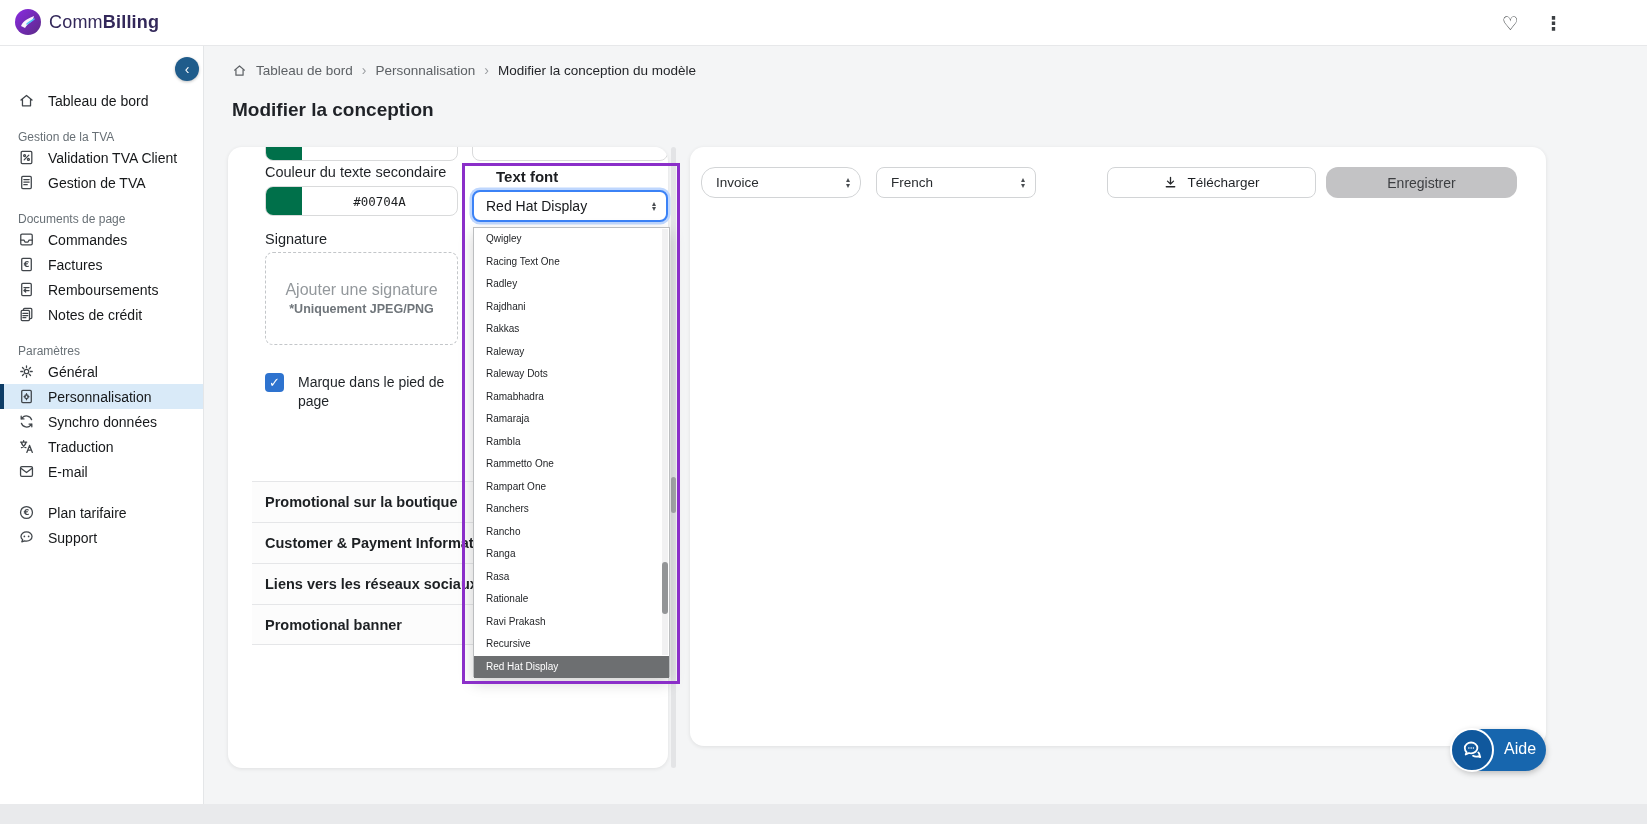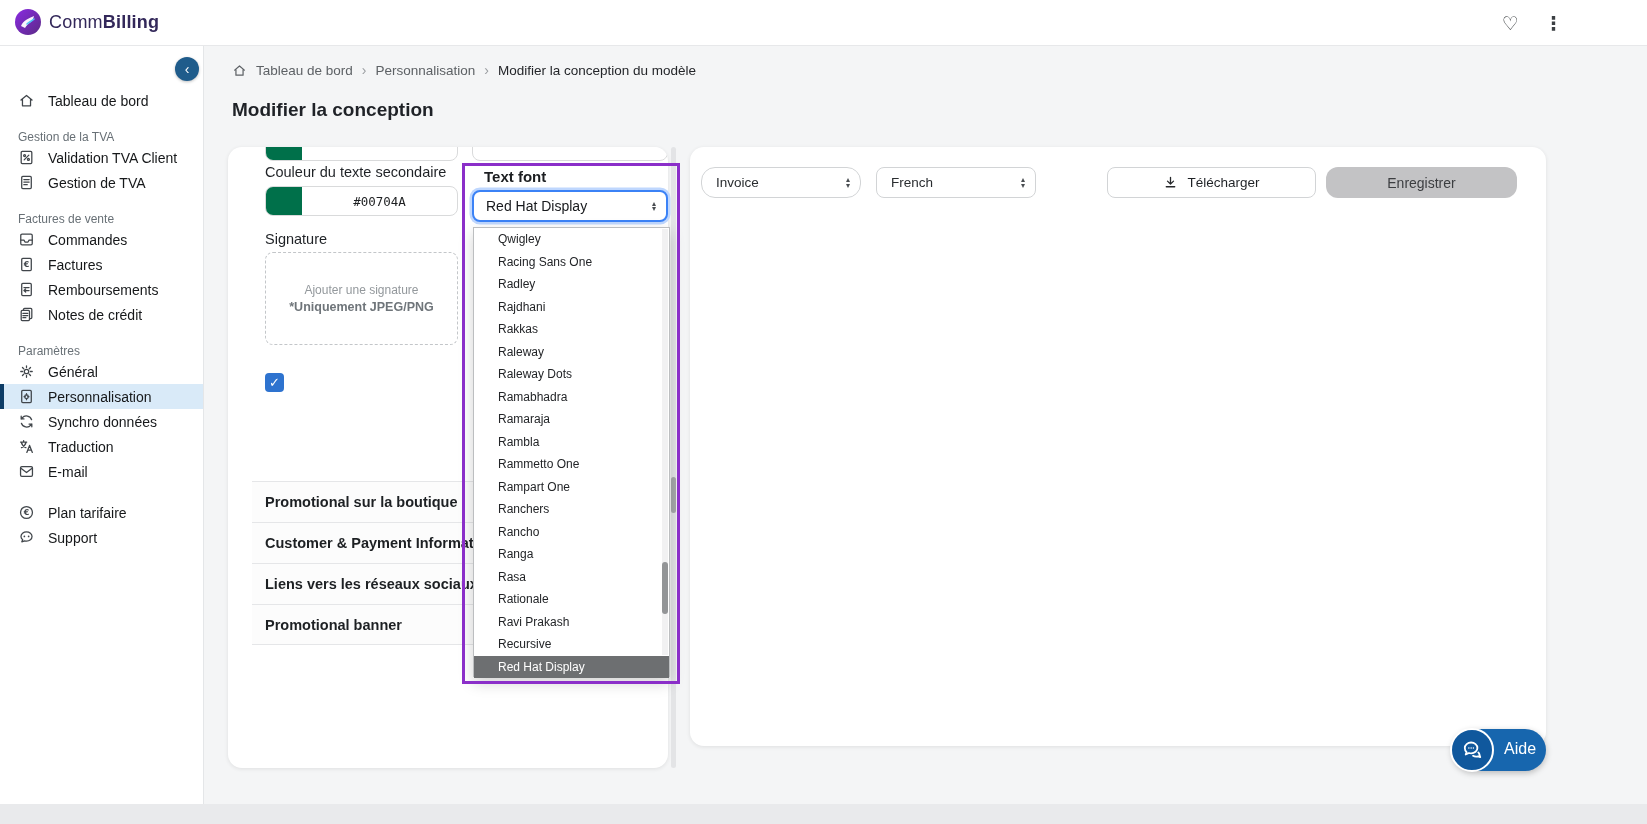--- a/index.html
+++ b/index.html
@@ -60,52 +60,52 @@
   .fld-label { position:absolute; left:37px; font-size:14.5px; font-weight:500; color:#1f2226; }
   .color-input { position:absolute; left:37px; top:39px; width:193px; height:30px;
                  border:1px solid #d9dadb; border-radius:8px; background:#fff; display:flex;
                  align-items:center; cursor:pointer; }
   .color-swatch { width:36px; height:28px; background:#00704A; border-radius:7px 0 0 7px; flex:0 0 36px; }
   .color-value { flex:1; text-align:center; font-family:"DejaVu Sans Mono",monospace;
                  font-size:12.5px; color:#1d1f21; }
   .sig-drop { position:absolute; left:37px; top:105px; width:193px; height:93px;
               border:1.5px dashed #c3c6c9; border-radius:8px; display:flex; flex-direction:column;
               align-items:center; justify-content:center; gap:3px; cursor:pointer; }
-  .sig-main { font-size:12px; color:#93989c; }
+  .sig-main { font-size:16px; color:#93989c; }
   .sig-hint { font-size:12.5px; font-weight:600; color:#6f757a; }
   .chk-row { position:absolute; left:37px; top:226px; display:flex; gap:14px; }
   .checkbox { width:19px; height:19px; border-radius:4px; background:#2e73cf; color:#fff;
               font-size:13px; line-height:19px; text-align:center; cursor:pointer; flex:0 0 19px; }
   .chk-label { font-size:14px; color:#1f2327; line-height:19px; width:160px; }
   .accordion { position:absolute; left:24px; top:334px; width:396px; }
   .acc-row { position:relative; height:41px; background:#fcfcfc; border-top:1px solid #e5e6e8;
              display:flex; align-items:center; padding-left:13px; cursor:pointer; }
   .acc-row:last-child { border-bottom:1px solid #e5e6e8; }
   .acc-label { font-size:14.5px; font-weight:700; color:#1d2023; }
   .acc-chev { position:absolute; right:14px; top:14px; width:13px; height:13px; fill:none;
               stroke:#5a5e63; stroke-width:1.6; stroke-linecap:round; stroke-linejoin:round; }
   .gap-scroll { position:absolute; left:671px; top:147px; width:5px; height:621px; background:#e3e4e6;
                 border-radius:3px; z-index:2; }
   .gap-thumb { position:absolute; left:0; top:330px; width:5px; height:36px; background:#a6a8aa;
                border-radius:3px; cursor:grab; }
 
   
   .purple-box { position:absolute; left:462px; top:163px; width:218px; height:521px;
                 border:3px solid #8b2fc9; z-index:8; pointer-events:none; }
-  .font-label { position:absolute; left:484px; top:168px; font-size:15px; font-weight:600;
+  .font-label { position:absolute; left:496px; top:168px; font-size:15px; font-weight:600;
                 color:#1c1e21; z-index:7; }
   .font-select { position:absolute; left:472px; top:190px; width:196px; height:32px; background:#fff;
                  border:2px solid #3b82f6; border-radius:8px; box-shadow:0 0 0 2.5px #bfd7fe;
                  display:flex; align-items:center; padding:0 10px 0 12px; cursor:pointer; z-index:7; }
   .font-select-value { flex:1; font-size:14px; font-weight:500; color:#17191c; }
   .stepper { display:flex; flex-direction:column; align-items:center; color:#4a4e52; }
   .stepper span { font-size:8px; line-height:5.5px; }
   .font-list { position:absolute; left:473px; top:227px; width:197px; height:450px; background:#fff;
                border:1px solid #bcbec0; box-shadow:0 6px 14px rgba(0,0,0,.18); z-index:7; }
-  .font-opt { height:22.5px; line-height:22.5px; padding-left:24px; font-size:12px; color:#232528;
+  .font-opt { height:22.5px; line-height:22.5px; padding-left:12px; font-size:10px; color:#232528;
               white-space:nowrap; cursor:pointer; }
   .font-opt.sel { background:#6d6f71; color:#fff; }
   .list-scroll { position:absolute; right:1px; top:1px; width:6px; height:426px; background:#f1f1f2; }
   .list-thumb { position:absolute; right:0; top:333px; width:6px; height:52px; background:#939597;
                 border-radius:3px; cursor:grab; }
 
   
   .preview { position:absolute; left:690px; top:147px; width:856px; height:599px; background:#fff;
              border-radius:14px; box-shadow:0 1px 4px rgba(0,0,0,.09); overflow:hidden; z-index:1; }
   .pv { position:absolute; }
@@ -219,21 +219,21 @@
         </div>
         <div class="side-item">
           <span class="icn-wrap">
             <svg class="icn" viewBox="0 0 16 16">
               <rect x="3.5" y="2.2" width="9" height="11.6" rx="1"></rect>
               <path d="M5.5 5.2h5M5.5 7.6h5M5.5 10h3.2"></path>
             </svg>
           </span>
           <span class="side-label">Gestion de TVA</span>
         </div>
-        <div class="side-section">Factures de vente</div>
+        <div class="side-section">Documents de page</div>
         <div class="side-item">
           <span class="icn-wrap">
             <svg class="icn" viewBox="0 0 16 16">
               <rect x="2.6" y="3" width="10.8" height="10" rx="1.2"></rect>
               <path d="M2.6 8.6h3l1 1.8h2.8l1-1.8h3"></path>
             </svg>
           </span>
           <span class="side-label">Commandes</span>
         </div>
         <div class="side-item">
@@ -360,20 +360,21 @@
     </div>
 
     <div class="fld-label" style="top:84px;">Signature</div>
     <div class="sig-drop">
       <span class="sig-main">Ajouter une signature</span>
       <span class="sig-hint">*Uniquement JPEG/PNG</span>
     </div>
 
     <div class="chk-row">
       <span class="checkbox">✓</span>
+      <span class="chk-label">Marque dans le pied de page</span>
     </div>
 
     <div class="accordion" id="accordion">
         <div class="acc-row">
           <span class="acc-label">Promotional sur la boutique</span>
           <svg class="acc-chev" viewBox="0 0 12 8">
             <path d="M1.5 1.5 6 6l4.5-4.5"></path>
           </svg>
         </div>
         <div class="acc-row">
@@ -404,21 +405,21 @@
   <div class="font-label">Text font</div>
   <div class="font-select">
     <span class="font-select-value">Red Hat Display</span>
     <span class="stepper">
         <span>▴</span>
         <span>▾</span>
       </span>
   </div>
   <div class="font-list" id="font-list">
       <div class="font-opt">Qwigley</div>
-      <div class="font-opt">Racing Sans One</div>
+      <div class="font-opt">Racing Text One</div>
       <div class="font-opt">Radley</div>
       <div class="font-opt">Rajdhani</div>
       <div class="font-opt">Rakkas</div>
       <div class="font-opt">Raleway</div>
       <div class="font-opt">Raleway Dots</div>
       <div class="font-opt">Ramabhadra</div>
       <div class="font-opt">Ramaraja</div>
       <div class="font-opt">Rambla</div>
       <div class="font-opt">Rammetto One</div>
       <div class="font-opt">Rampart One</div>

